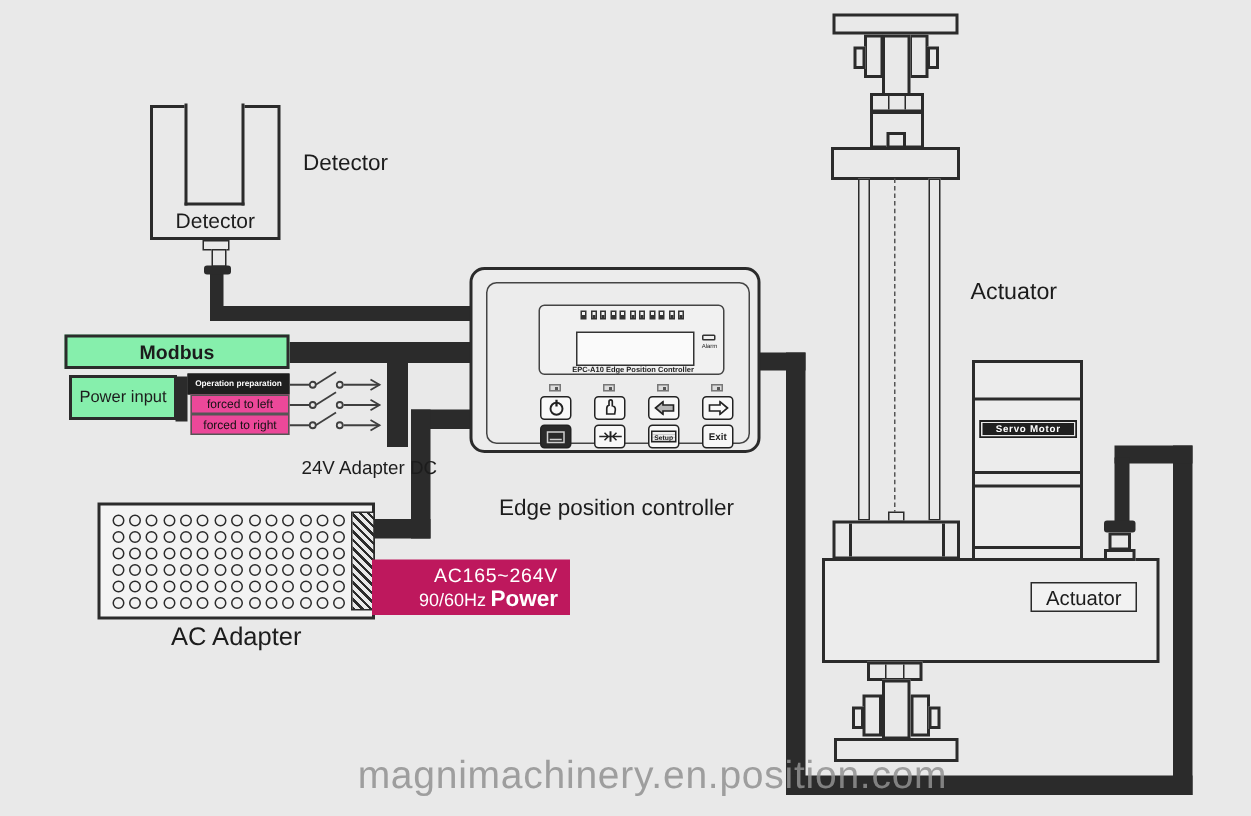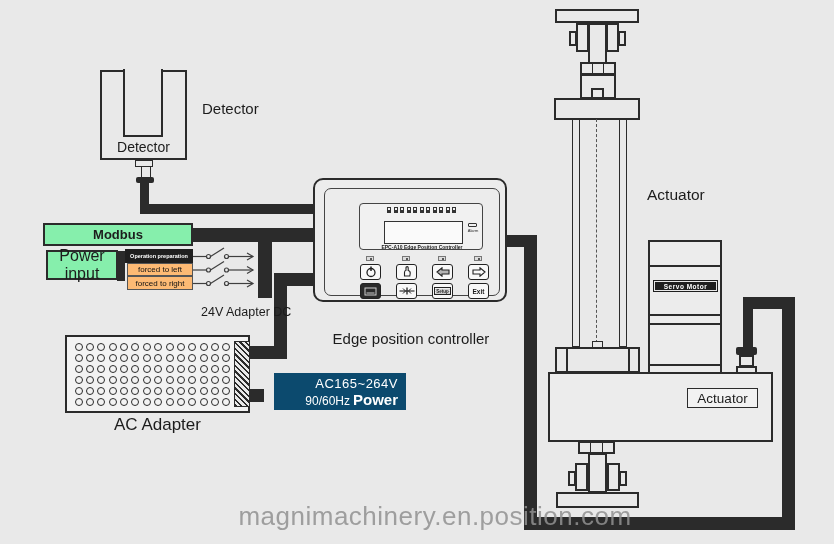--- a/index.html
+++ b/index.html
@@ -27,37 +27,37 @@
   }
   .lbl { position: absolute; color: #1c1c1c; }
   .center { display:flex; align-items:center; justify-content:center; text-align:center; }
 
   
   #det-notch { border-top: none; background: #e9e9e9; }
 
   
   .swrow { position:absolute; font-size:8px; display:flex; align-items:center; justify-content:center; }
   .swrow.dark { background:#1f1f1f; color:#fff; font-size:5.5px; font-weight:bold; border:1px solid #1f1f1f; }
-  .swrow.light { background:#fdba74; border:1px solid #555; color:#111; }
+  .swrow.light { background:#ec4899; border:1px solid #555; color:#111; }
 
   
   #ac-grid {
     position:absolute; left:73px; top:342px; width:159px; height:65px;
     display:grid; grid-template-columns:repeat(14,1fr); grid-template-rows:repeat(6,1fr);
     align-items:center; justify-items:center;
   }
   #ac-grid i { width:8px; height:8px; border:1.3px solid #2b2b2b; border-radius:50%; display:block; }
   #ac-strip {
     position:absolute; left:234px; top:341px; width:16px; height:66px;
     border:1.5px solid #2b2b2b;
     background: repeating-linear-gradient(45deg,#2b2b2b 0 1.5px,#e9e9e9 1.5px 4px);
   }
 
   
-  #ps-box { position:absolute; left:274px; top:373px; width:132px; height:37px; background:#0c4a6e; color:#fff;
+  #ps-box { position:absolute; left:248px; top:373px; width:132px; height:37px; background:#be185d; color:#fff;
             display:flex; flex-direction:column; align-items:flex-end; justify-content:center; padding-right:8px; }
   #ps-box .l1 { font-size:13px; letter-spacing:0.5px; }
   #ps-box .l2 { font-size:12px; }
   #ps-box .l2 b { font-size:15px; font-weight:bold; margin-left:3px; }
 
   
   #ctrl {
     position:absolute; left:313px; top:178px; width:194px; height:124px;
     border:2.5px solid #2b2b2b; border-radius:10px; background:#ececec;
   }
@@ -134,21 +134,21 @@
   <div class="lbl center" style="left:100px; top:138px; width:87px; height:18px; font-size:14px;">Detector</div>
   <div class="part" style="left:135px; top:160px; width:18px; height:7px; border-width:1.5px;"></div>
   <div class="part" style="left:141px; top:166px; width:10px; height:12px; border-width:1.5px;"></div>
   <div class="cable" style="left:136px; top:177px; width:18px; height:6px; border-radius:2px;"></div>
   <div class="lbl" style="left:202px; top:100px; font-size:15px;">Detector</div>
 
   <div class="box center" style="left:43px; top:223px; width:150px; height:23px;">
     <span style="font-size:13px; font-weight:bold;">Modbus</span>
   </div>
   <div class="box center" style="left:46px; top:250px; width:72px; height:30px;">
-    <span style="font-size:16px;">Power input</span>
+    <span style="font-size:11px;">Power input</span>
   </div>
 
   <div class="swrow dark" style="left:125px; top:249px; width:68px; height:14px;">
     <span>Operation preparation</span>
   </div>
   <div class="swrow light" style="left:127px; top:263px; width:66px; height:13px;">
     <span>forced to left</span>
   </div>
   <div class="swrow light" style="left:127px; top:276px; width:66px; height:14px;">
     <span>forced to right</span>

